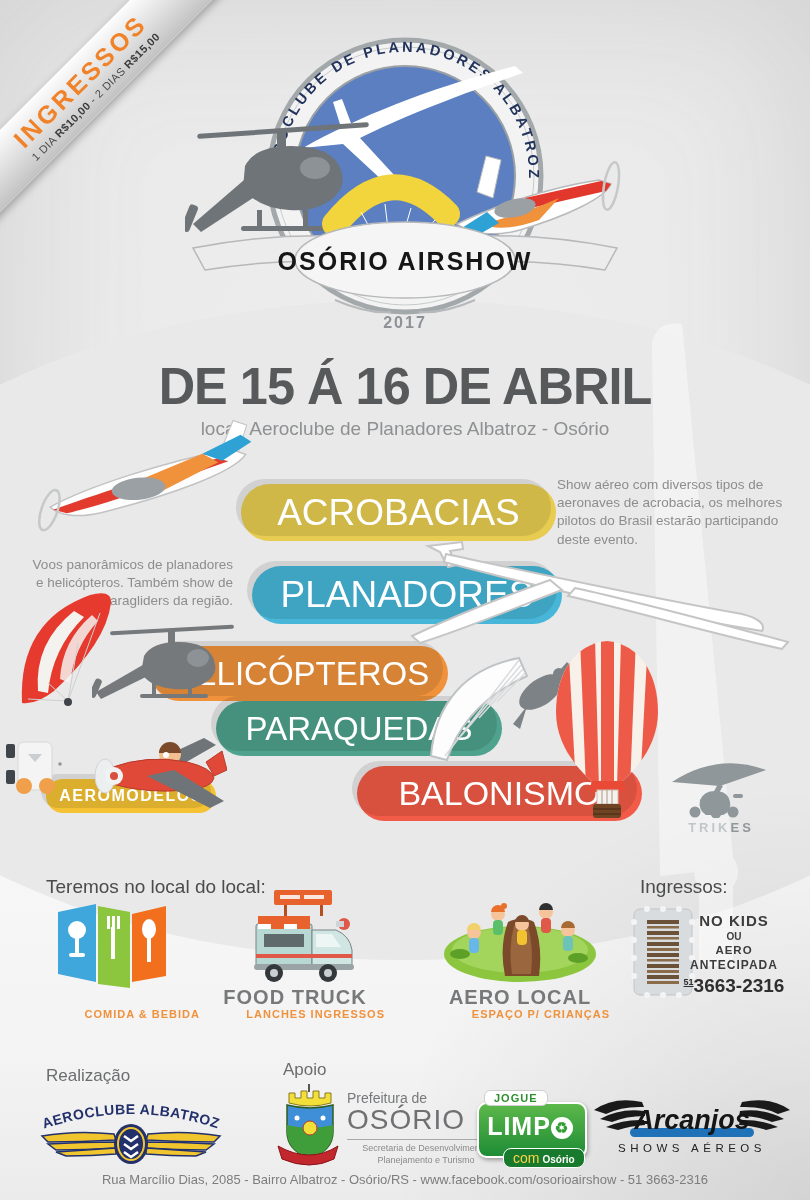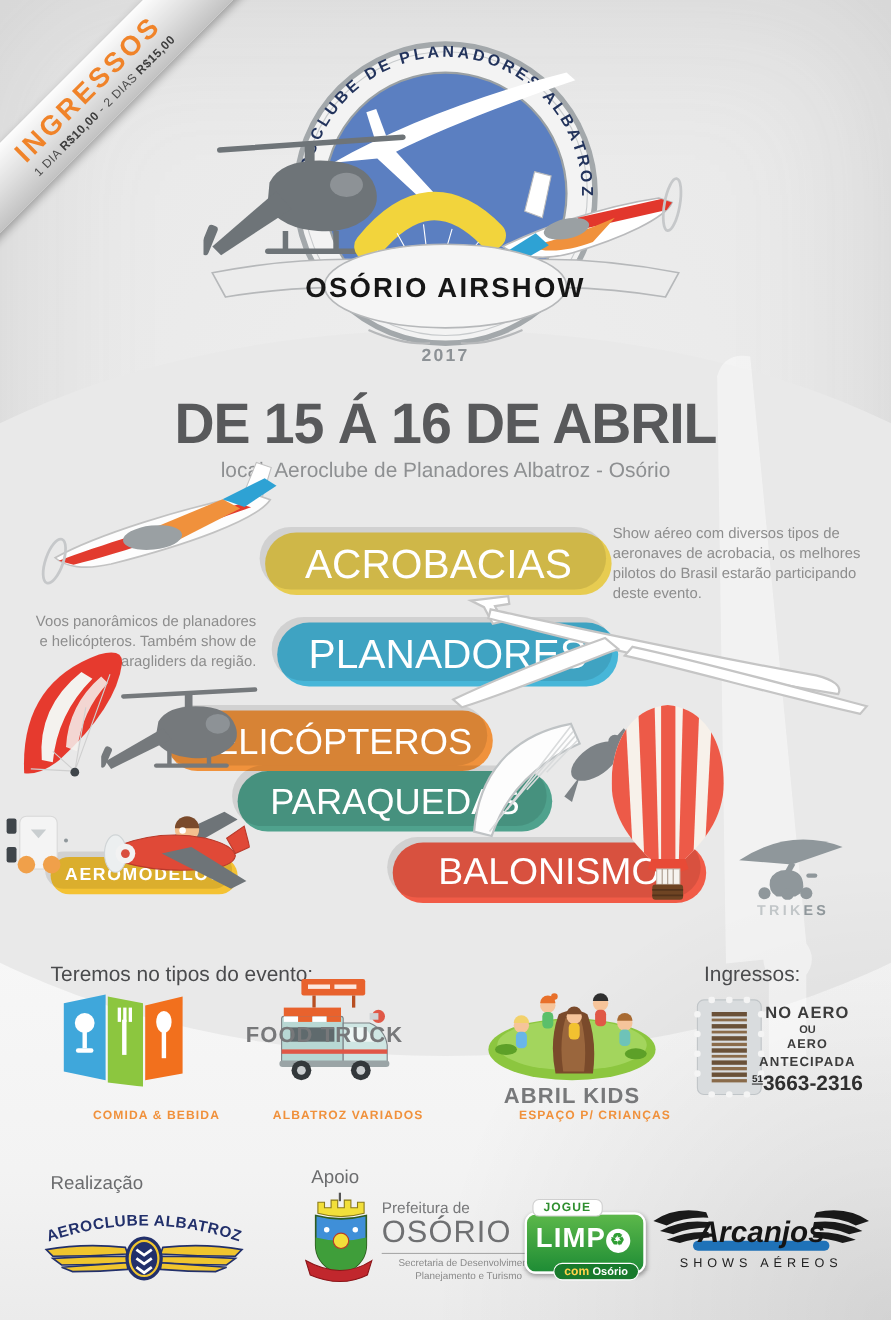--- a/index.html
+++ b/index.html
@@ -46,21 +46,21 @@
   
   .jl{left:477px;top:1090px;width:112px;height:78px;z-index:4;}
   .jl-main{position:absolute;left:0;top:12px;width:106px;height:52px;border-radius:10px;border:2px solid #fff;
     background:linear-gradient(180deg,#5cb84a,#1e8c35);box-shadow:1px 2px 4px rgba(0,0,0,0.35);}
   .jl-jogue{position:absolute;left:7px;top:0;background:#fff;border:1px solid #cfcfcf;border-radius:6px;padding:1px 9px;
     color:#2f8f2f;font-weight:bold;font-size:11px;letter-spacing:1px;z-index:2;}
   .jl-limpo{position:absolute;left:0;top:22px;width:106px;text-align:center;color:#fff;font-weight:bold;font-size:25px;letter-spacing:1px;z-index:2;}
   .jl-o{display:inline-block;width:22px;height:22px;border-radius:50%;background:#fff;color:#2f9e33;font-size:15px;line-height:22px;vertical-align:2px;}
   .jl-com{position:absolute;left:26px;top:58px;background:#187a2c;border:1px solid #fff;border-radius:8px;padding:1px 9px;
     font-size:10px;color:#fff;z-index:2;white-space:nowrap;}
-  .jl-com .c1{color:#ffd24a;font-size:11px;margin-right:3px;font-weight:bold;}
+  .jl-com .c1{color:#ffd24a;font-size:14px;margin-right:3px;}
   .footer{left:0;top:1172px;width:810px;text-align:center;color:#7d7d7d;font-size:13px;z-index:4;}
 </style>
 </head>
 <body>
 
 <div id="poster">
 
   <div class="abs bg-bottom"></div>
   <div class="abs bg-curve"></div>
   <svg class="abs" style="left:540px;top:320px;width:270px;height:660px;opacity:0.45;z-index:1;" viewBox="0 0 270 660">
@@ -263,21 +263,21 @@
       <path d="M48,24 L38,42 L43,44 L53,26 Z"></path>
       <path d="M30,40 q4,-9 15,-9 q13,0 15,11 q2,9 -7,13 l-17,0 q-8,-5 -6,-15 z"></path>
       <circle cx="25" cy="52" r="5.5"></circle>
       <circle cx="46" cy="53" r="5.5"></circle>
       <circle cx="63" cy="52" r="5.5"></circle>
       <rect x="63" y="34" width="10" height="4" rx="2"></rect>
     </g>
   </svg>
   <div class="abs small-label" style="left:666px;top:820px;width:110px;">TRIKES</div>
 
-  <div class="abs sec-head" style="left:46px;top:876px;">Teremos no tipos do evento:</div>
+  <div class="abs sec-head" style="left:46px;top:876px;">Teremos no local do local:</div>
 
   <svg class="abs" style="left:52px;top:902px;width:116px;height:86px;z-index:4;" viewBox="0 0 116 86">
     <path d="M6,10 L44,2 L44,80 L6,72 Z" fill="#3fa7db"></path>
     <circle cx="25" cy="28" r="9" fill="#ffffff"></circle>
     <rect x="23" y="36" width="4" height="15" fill="#ffffff"></rect>
     <rect x="17" y="51" width="16" height="4" rx="2" fill="#ffffff"></rect>
     <path d="M46,4 L78,10 L78,86 L46,82 Z" fill="#8cc63f"></path>
     <rect x="55" y="14" width="3" height="13" fill="#ffffff"></rect>
     <rect x="60" y="14" width="3" height="13" fill="#ffffff"></rect>
     <rect x="65" y="14" width="3" height="13" fill="#ffffff"></rect>
@@ -305,22 +305,22 @@
     <path d="M76,46 h16 l9,13 h-25 z" fill="#eef6f5"></path>
     <circle cx="104" cy="36" r="6" fill="#e05847"></circle>
     <rect x="96" y="33" width="8" height="6" fill="#cfd4d6"></rect>
     <rect x="16" y="66" width="96" height="4" fill="#e05847"></rect>
     <rect x="14" y="76" width="100" height="6" rx="3" fill="#9aa4a6"></rect>
     <circle cx="34" cy="85" r="9" fill="#33383b"></circle>
       <circle cx="34" cy="85" r="4" fill="#caced0"></circle>
     <circle cx="88" cy="85" r="9" fill="#33383b"></circle>
       <circle cx="88" cy="85" r="4" fill="#caced0"></circle>
   </svg>
-  <div class="abs svc-title" style="left:205px;top:930px;width:180px;">FOOD TRUCK</div>
-  <div class="abs svc-sub" style="left:205px;top:1008px;width:180px;">ALBATROZ VARIADOS</div>
+  <div class="abs svc-title" style="left:205px;top:986px;width:180px;">FOOD TRUCK</div>
+  <div class="abs svc-sub" style="left:205px;top:1008px;width:180px;">LANCHES INGRESSOS</div>
 
   <svg class="abs" style="left:440px;top:892px;width:160px;height:93px;z-index:4;" viewBox="0 0 160 93">
     <ellipse cx="80" cy="62" rx="76" ry="28" fill="#8cc63f"></ellipse>
     <ellipse cx="80" cy="58" rx="68" ry="23" fill="#a3d55d"></ellipse>
     <ellipse cx="20" cy="62" rx="10" ry="5" fill="#5da028"></ellipse>
     <ellipse cx="138" cy="66" rx="10" ry="5" fill="#5da028"></ellipse>
     <path d="M68,30 q14,-7 26,0 q9,24 5,54 l-34,0 q-6,-30 3,-54 z" fill="#7a4a2b"></path>
     <path d="M74,34 q7,-4 14,0 q6,22 3,48 l-19,0 q-4,-26 2,-48 z" fill="#9a663d"></path>
     <g>
       <circle cx="34" cy="40" r="7" fill="#f6c49a"></circle>
@@ -334,21 +334,21 @@
         <path d="M75,30 a7,7 0 0 1 14,0 z" fill="#7a4a2b"></path>
         <rect x="77" y="38" width="10" height="15" rx="4" fill="#f2c230"></rect>
       <circle cx="106" cy="20" r="7" fill="#f6c49a"></circle>
         <path d="M99,18 a7,7 0 0 1 14,0 z" fill="#2f2f2f"></path>
         <rect x="101" y="26" width="10" height="15" rx="4" fill="#e05847"></rect>
       <circle cx="128" cy="38" r="7" fill="#f6c49a"></circle>
         <path d="M121,36 a7,7 0 0 1 14,0 z" fill="#a86a32"></path>
         <rect x="123" y="44" width="10" height="15" rx="4" fill="#6ec3b8"></rect>
     </g>
   </svg>
-  <div class="abs svc-title" style="left:430px;top:986px;width:180px;">ABRIL KIDS</div>
+  <div class="abs svc-title" style="left:430px;top:986px;width:180px;">AERO LOCAL</div>
   <div class="abs svc-sub" style="left:430px;top:1008px;width:180px;">ESPAÇO P/ CRIANÇAS</div>
 
   <div class="abs sec-head" style="left:640px;top:876px;">Ingressos:</div>
   <svg class="abs" style="left:631px;top:906px;width:64px;height:92px;z-index:4;" viewBox="0 0 64 92">
     <rect x="3" y="3" width="58" height="86" rx="6" fill="#d9dcde" stroke="#c0c5c8"></rect>
     <g fill="#f4f4f4">
       <circle cx="3" cy="16" r="3"></circle>
         <circle cx="3" cy="34" r="3"></circle>
         <circle cx="3" cy="52" r="3"></circle>
         <circle cx="3" cy="70" r="3"></circle>
@@ -372,21 +372,21 @@
       <rect x="16" y="42" width="32" height="3" fill="#8a6b4a"></rect>
       <rect x="16" y="47" width="32" height="4" fill="#6a5138"></rect>
       <rect x="16" y="53" width="32" height="2.5" fill="#8a6b4a"></rect>
       <rect x="16" y="58" width="32" height="4" fill="#6a5138"></rect>
       <rect x="16" y="64" width="32" height="3" fill="#8a6b4a"></rect>
       <rect x="16" y="69" width="32" height="4" fill="#6a5138"></rect>
       <rect x="16" y="75" width="32" height="3" fill="#8a6b4a"></rect>
     </g>
   </svg>
   <div class="abs tk" style="left:678px;top:912px;">
-    <div class="l1">NO AERO</div>
+    <div class="l1">NO KIDS</div>
     <div class="l2">OU</div>
     <div class="l3">AERO</div>
     <div class="l4">ANTECIPADA</div>
     <div class="phone"><sup>51</sup><span>3663-2316</span></div>
   </div>
 
   <div class="abs sp-label" style="left:46px;top:1066px;">Realização</div>
   <svg class="abs" style="left:36px;top:1092px;width:190px;height:74px;z-index:4;" viewBox="0 0 190 74">
     <path id="albArc" d="M 10 36 Q 95 8 180 36" fill="none"></path>
     <text font-size="14" font-weight="bold" fill="#22306b" letter-spacing="0.5">
@@ -439,14 +439,15 @@
       <path d="M14,31 Q32,23 52,24 L53,29 Q38,30 26,34 Z"></path>
       <path d="M198,14 Q178,0 150,6 L148,11 Q170,10 186,18 Z"></path>
       <path d="M192,23 Q172,12 148,15 L147,20 Q166,20 180,26 Z"></path>
       <path d="M186,31 Q168,23 148,24 L147,29 Q162,30 174,34 Z"></path>
     </g>
     <rect x="38" y="32" width="124" height="9" rx="4.5" fill="#1f72b8"></rect>
     <text x="100" y="33" text-anchor="middle" font-family="DejaVu Serif, serif" font-style="italic" font-weight="bold" font-size="27" fill="#151515">Arcanjos</text>
     <text x="100" y="56" text-anchor="middle" font-size="11.5" letter-spacing="4.5" fill="#222222">SHOWS AÉREOS</text>
   </svg>
 
+  <div class="abs footer">Rua Marcílio Dias, 2085 - Bairro Albatroz - Osório/RS - www.facebook.com/osorioairshow - 51 3663-2316</div>
 
 </div>
 
 </body></html>

